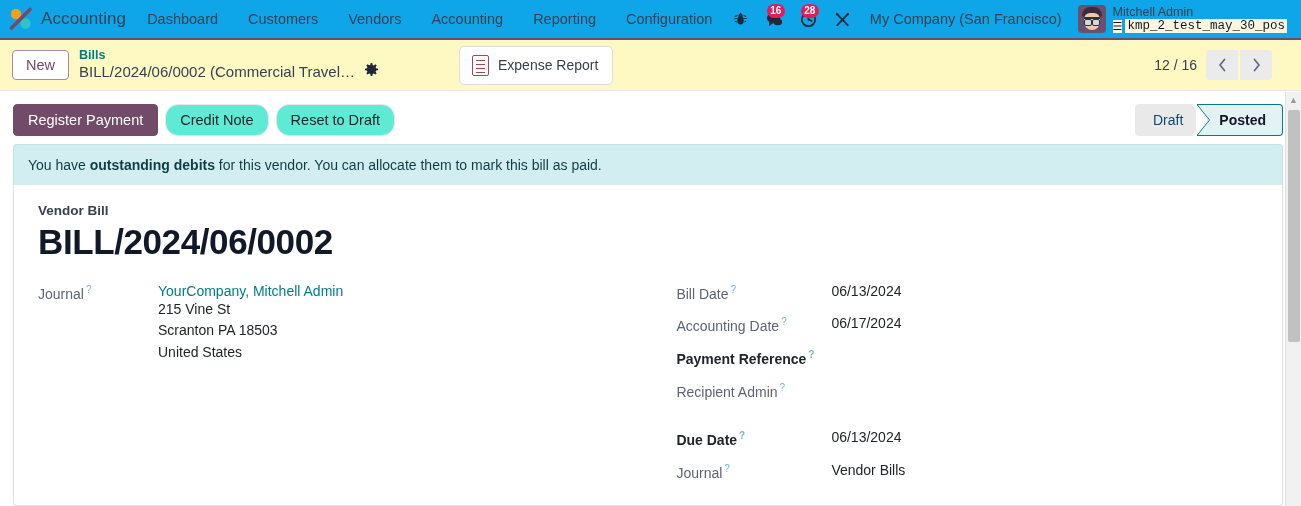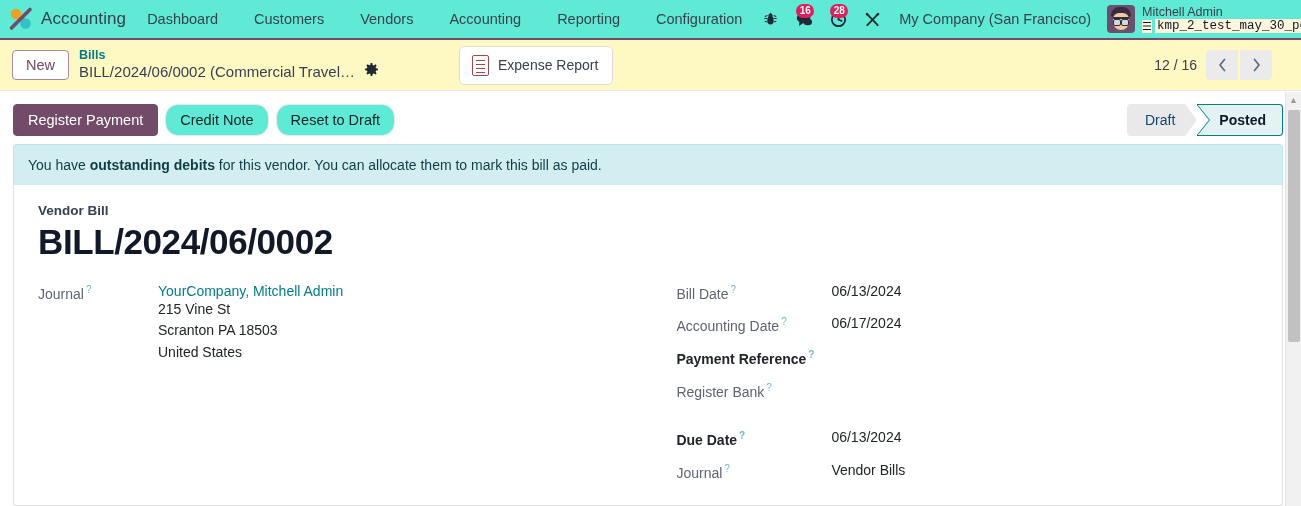--- a/index.html
+++ b/index.html
@@ -9,40 +9,40 @@
     overflow: hidden;
     font-family: "Liberation Sans", sans-serif;
     background: #ffffff;
     color: #212529;
   }
   body { position: relative; }
 
   
   .navbar {
     height: 40px;
-    background: #5eead4;
+    background: #0ea5e9;
     border-bottom: 2px solid #714B67;
     display: flex;
     align-items: center;
     padding: 0 8px 0 6px;
     position: relative;
   }
   .brand-block {
     display: flex;
     align-items: center;
     gap: 7px;
     padding: 0 10px 0 2px;
   }
   .odoo-logo { width: 26px; height: 26px; position: relative; flex: 0 0 auto; }
   .brand-name {
     font-size: 17px;
     color: #374151;
     letter-spacing: .1px;
   }
-  .nav-items { display: flex; align-items: center; gap: 14px; }
+  .nav-items { display: flex; align-items: center; gap: 8px; }
   .nav-item {
     font-size: 14.5px;
     color: #374151;
     padding: 8px 11px;
     white-space: nowrap;
     cursor: pointer;
     border-radius: 3px;
   }
 
   .nav-right {
@@ -250,21 +250,21 @@
     border-left: 12px solid #e9e9ea;
     z-index: 1;
   }
   .sb-active {
     background: #e3f3f4;
     color: #111827;
     font-weight: 700;
     border: 1px solid #017e84;
     border-left: none;
     border-radius: 0 4px 4px 0;
-    margin-left: 12px;
+    margin-left: 4px;
     padding-left: 22px;
     position: relative;
   }
   .sb-active:before {
     content: "";
     position: absolute;
     left: -1px; top: -1px;
     width: 0; height: 0;
     border-top: 16px solid transparent;
     border-bottom: 16px solid transparent;
@@ -554,21 +554,21 @@
 
           <div class="fld">
             <div class="fld-label req">
               <span>Payment Reference</span><span class="help-q">?</span>
             </div>
             <div class="fld-val"></div>
           </div>
 
           <div class="fld">
             <div class="fld-label">
-              <span>Register Bank</span><span class="help-q">?</span>
+              <span>Recipient Admin</span><span class="help-q">?</span>
             </div>
             <div class="fld-val"></div>
           </div>
 
           <div class="spacer-16"></div>
 
           <div class="fld">
             <div class="fld-label req">
               <span>Due Date</span><span class="help-q">?</span>
             </div>

